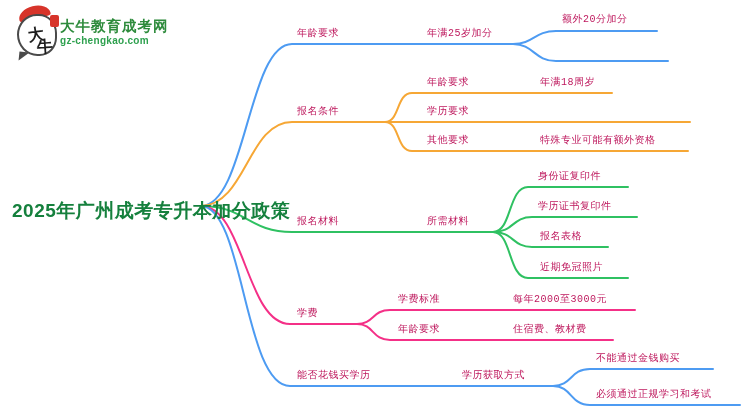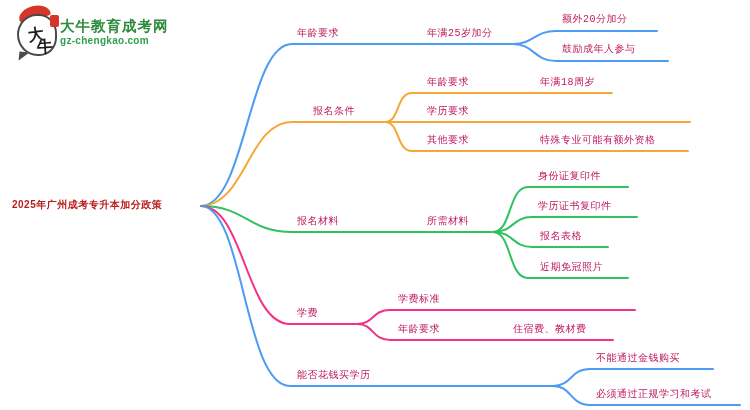--- a/index.html
+++ b/index.html
@@ -10,22 +10,22 @@
   }
   .stage{position:absolute;left:0;top:0;width:750px;height:410px;}
   svg.connectors{position:absolute;left:0;top:0;}
   svg.connectors path{fill:none;stroke-width:2;stroke-linecap:round;stroke-linejoin:round;}
 
   .node{
     position:absolute;font-size:10px;line-height:16px;color:#be185d;
     white-space:nowrap;letter-spacing:0.5px;font-family:Liberation Mono, monospace;
   }
   .root-node{
-    position:absolute;left:12px;top:198px;font-size:10px;font-weight:600;
-    color:#b91c1c;white-space:nowrap;letter-spacing:0.5px;
+    position:absolute;left:12px;top:198px;font-size:19px;font-weight:600;
+    color:#15803d;white-space:nowrap;letter-spacing:0.5px;
   }
 
   
   .logo{position:absolute;left:14px;top:8px;width:220px;height:60px;}
   .logo-bubble{
     position:absolute;left:3px;top:6px;width:36px;height:38px;background:#fff;
     border:2px solid #4a4a4a;border-radius:52% 48% 46% 54%;
   }
   .logo-bubble-tail{
     position:absolute;left:5px;top:44px;width:0;height:0;
@@ -98,38 +98,39 @@
     <div class="logo-seal"></div>
     <div class="logo-title">大牛教育成考网</div>
     <div class="logo-domain">gz-chengkao.com</div>
   </div>
 
   <div class="root-node">2025年广州成考专升本加分政策</div>
 
   <div class="node" style="left:297px;top:26px">年龄要求</div>
   <div class="node" style="left:427px;top:26px">年满25岁加分</div>
   <div class="node" style="left:562px;top:12px">额外20分加分</div>
-  <div class="node" style="left:562px;top:42px">鼓励成年人参与</div>
 
-  <div class="node" style="left:313px;top:104px">报名条件</div>
+  <div class="node" style="left:297px;top:104px">报名条件</div>
   <div class="node" style="left:427px;top:75px">年龄要求</div>
   <div class="node" style="left:540px;top:75px">年满18周岁</div>
   <div class="node" style="left:427px;top:104px">学历要求</div>
   <div class="node" style="left:427px;top:133px">其他要求</div>
   <div class="node" style="left:540px;top:133px">特殊专业可能有额外资格</div>
 
   <div class="node" style="left:297px;top:214px">报名材料</div>
   <div class="node" style="left:427px;top:214px">所需材料</div>
   <div class="node" style="left:538px;top:169px">身份证复印件</div>
   <div class="node" style="left:538px;top:199px">学历证书复印件</div>
   <div class="node" style="left:540px;top:229px">报名表格</div>
   <div class="node" style="left:540px;top:260px">近期免冠照片</div>
 
   <div class="node" style="left:297px;top:306px">学费</div>
   <div class="node" style="left:398px;top:292px">学费标准</div>
+  <div class="node" style="left:513px;top:292px">每年2000至3000元</div>
   <div class="node" style="left:398px;top:322px">年龄要求</div>
   <div class="node" style="left:513px;top:322px">住宿费、教材费</div>
 
   <div class="node" style="left:297px;top:368px">能否花钱买学历</div>
+  <div class="node" style="left:462px;top:368px">学历获取方式</div>
   <div class="node" style="left:596px;top:351px">不能通过金钱购买</div>
   <div class="node" style="left:596px;top:387px">必须通过正规学习和考试</div>
 
 </div>
 
 </body></html>

